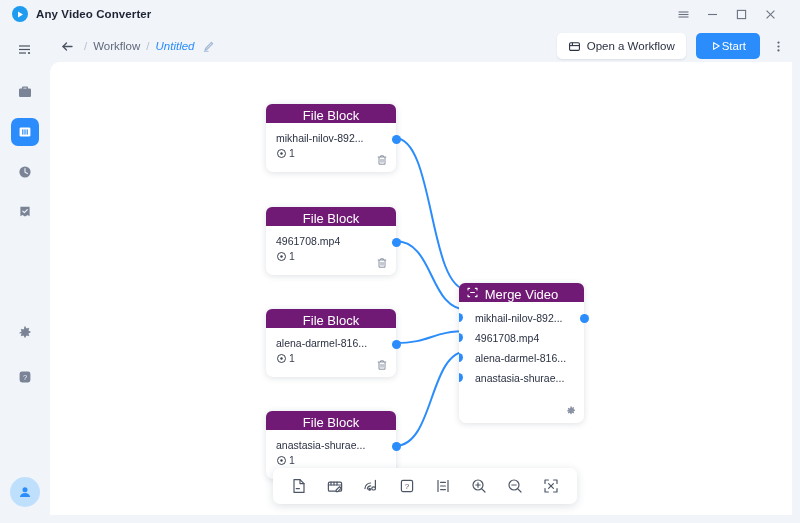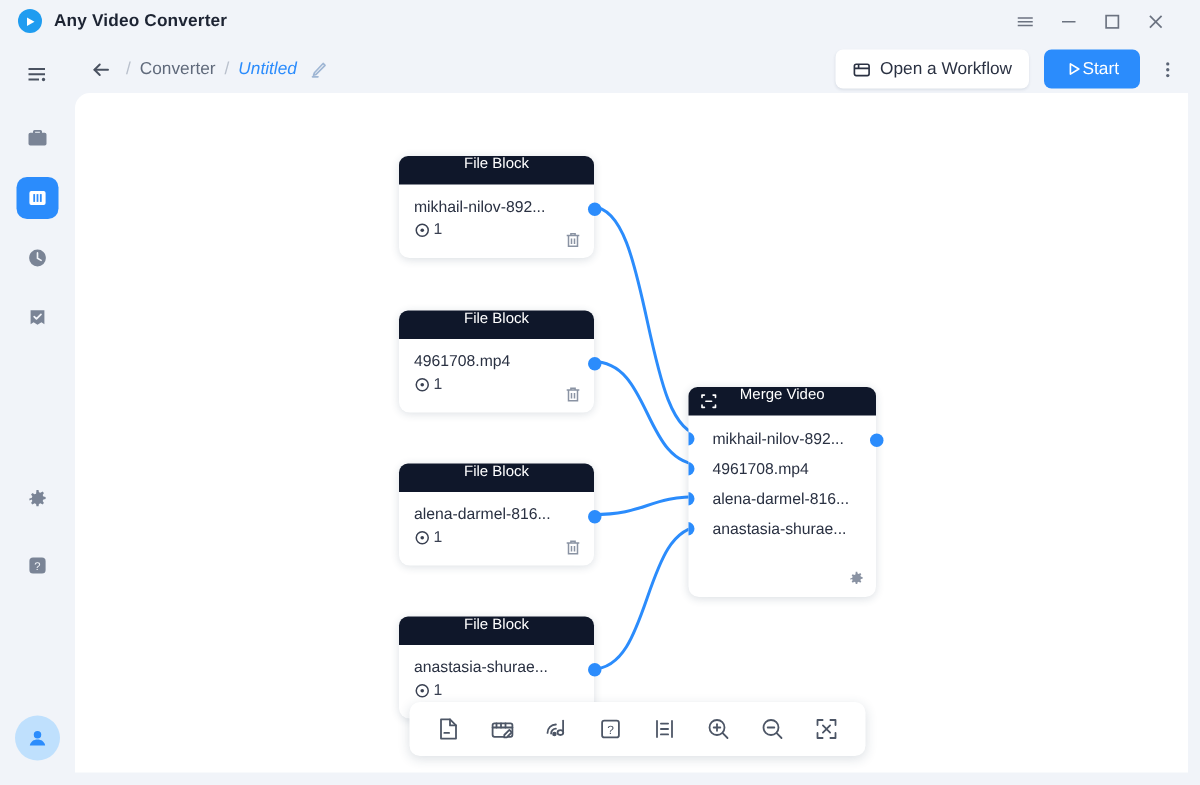--- a/index.html
+++ b/index.html
@@ -81,38 +81,38 @@
   }
   .edges { position: absolute; left: 0; top: 0; width: 742px; height: 453px; }
 
   
   .node {
     position: absolute; background: #ffffff; border-radius: 7px;
     box-shadow: 0 1px 6px rgba(40,60,90,.16);
     overflow: visible;
   }
   .node-head {
-    background: #0f172a; color: #ffffff;
+    background: #701a75; color: #ffffff;
     height: 19px; border-radius: 6px 6px 0 0;
-    display: flex; align-items: flex-start; justify-content: center;
-    font-size: 10px; position: relative;
+    display: flex; align-items: flex-end; justify-content: center;
+    font-size: 13px; position: relative;
   }
   .node-head .head-ico { position: absolute; left: 7px; top: 3px; display: flex; }
   .file-node { width: 130px; height: 68px; }
   .file-body { padding: 9px 10px 0 10px; position: relative; height: 49px; }
   .file-name { font-size: 10.5px; color: #2a3142; white-space: nowrap; overflow: hidden; }
   .file-count { display: flex; align-items: center; gap: 2px; margin-top: 3px; font-size: 10.5px; color: #3a4152; }
   .trash { position: absolute; right: 8px; bottom: 6px; color: #8a93a3; display: flex; }
   .port {
     position: absolute; width: 9px; height: 9px; border-radius: 50%;
     background: #2b8cfc;
   }
   .port-out { right: -5px; top: 31px; }
 
-  .merge-node { width: 125px; height: 140px; }
+  .merge-node { width: 125px; height: 140px; margin-top: 25px; }
   .merge-head { justify-content: center; }
   .merge-list { padding: 6px 0 0 0; }
   .merge-row {
     height: 20px; display: flex; align-items: center;
     padding-left: 16px; font-size: 10.5px; color: #2a3142;
     white-space: nowrap; overflow: hidden; position: relative;
   }
   .merge-row .in-port {
     position: absolute; left: -5px; top: 5px;
     width: 9px; height: 9px; border-radius: 50%; background: #2b8cfc;
@@ -241,21 +241,21 @@
 
   <div class="toolbar">
     <div class="back-arrow">
       <svg width="15" height="15" viewBox="0 0 15 15" stroke="currentColor" stroke-width="1.3" fill="none" stroke-linecap="round" stroke-linejoin="round">
           <line x1="12" y1="7.5" x2="3" y2="7.5"></line>
           <polyline points="6.5,4 3,7.5 6.5,11"></polyline>
         </svg>
     </div>
     <div class="crumb">
       <span class="sep">/</span>
-      <span class="c-work">Converter</span>
+      <span class="c-work">Workflow</span>
       <span class="sep">/</span>
       <span class="c-cur">Untitled</span>
       <span class="edit-pen">
         <svg width="13" height="13" viewBox="0 0 13 13" stroke="currentColor" stroke-width="1.1" fill="none" stroke-linecap="round" stroke-linejoin="round">
             <path d="M9.4 2.3l1.3 1.3-6 6L3 10.2l.6-1.7z"></path>
             <line x1="2.3" y1="11.2" x2="6" y2="11.2"></line>
           </svg>
       </span>
     </div>
 

